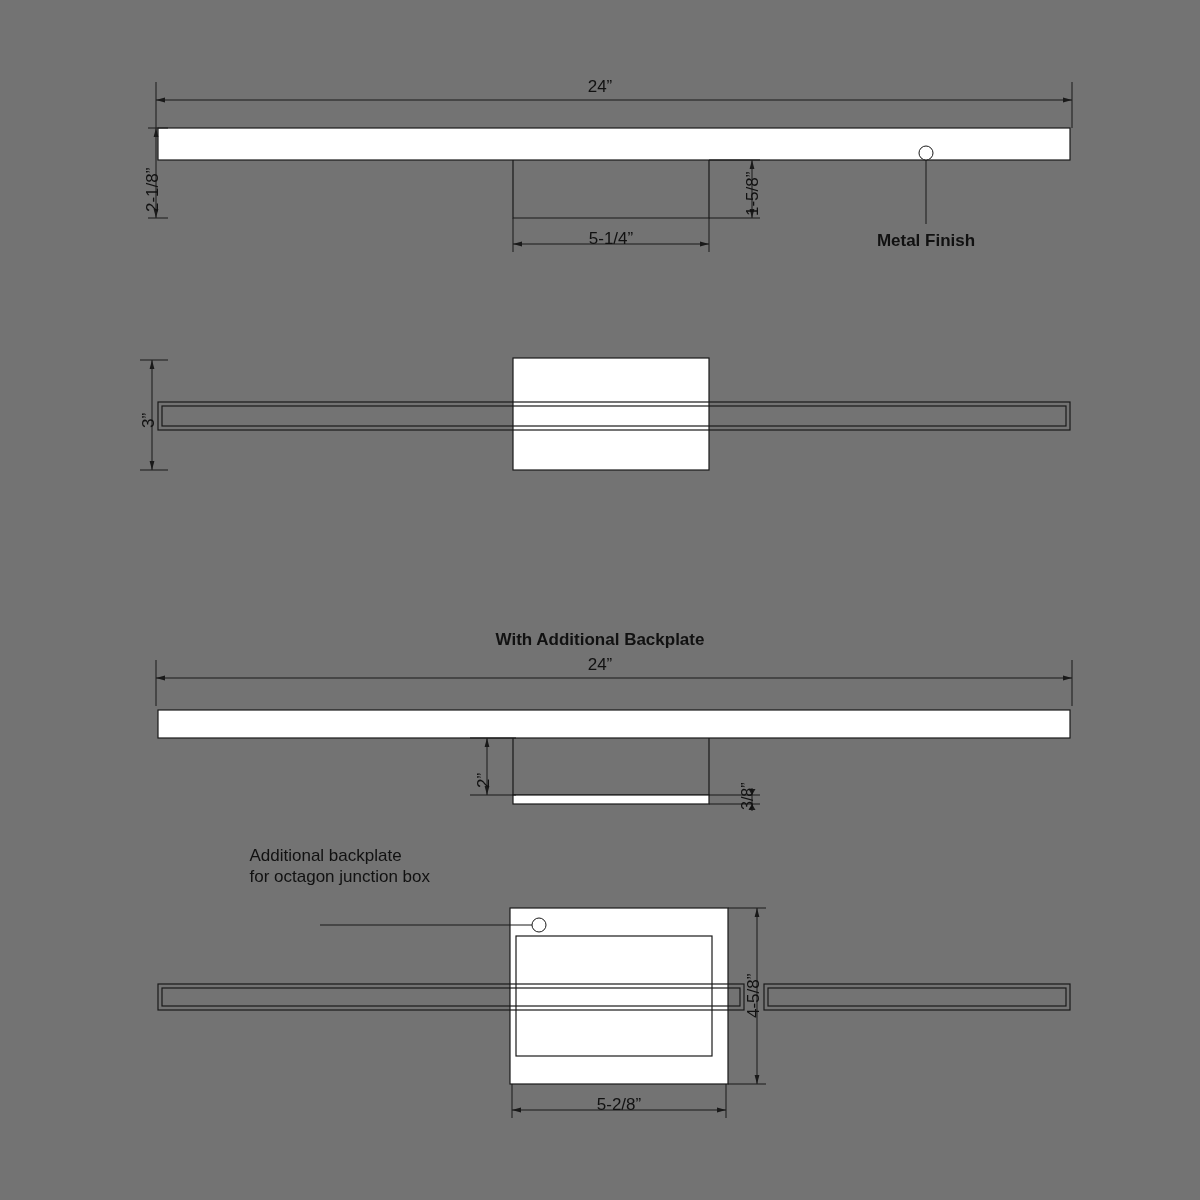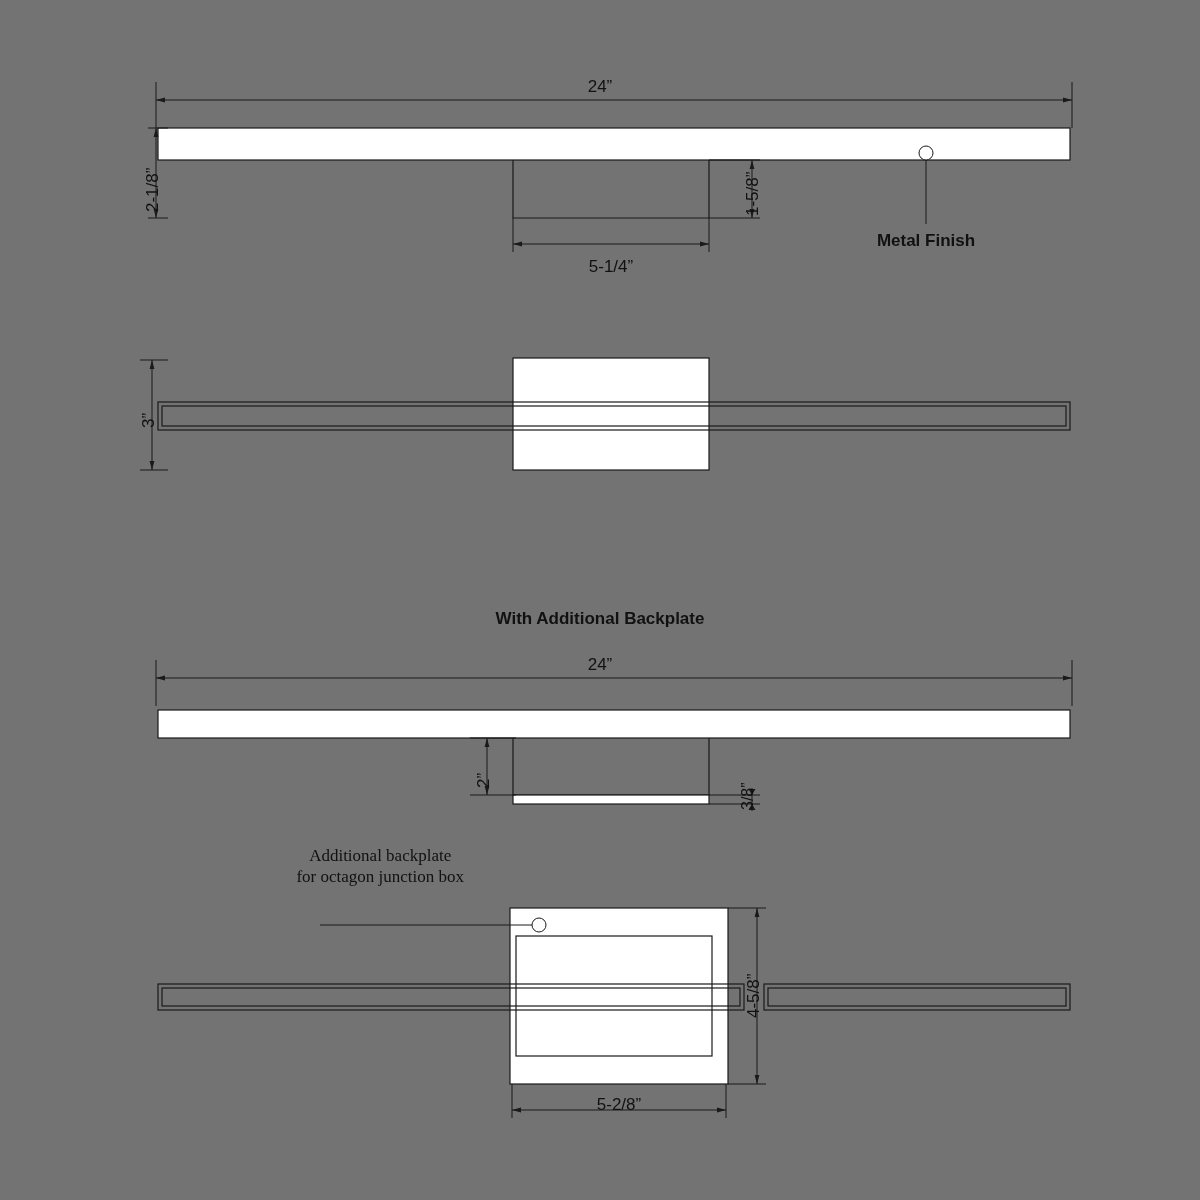--- a/index.html
+++ b/index.html
@@ -172,36 +172,36 @@
       <line class="dim" x1="512" y1="1110" x2="726" y2="1110" marker-start="url(#arrR)" marker-end="url(#arrL)"></line>
     </g>
   </svg>
 
   <div class="lbl" style="left:600px; top:76px; transform:translateX(-50%);">24”</div>
 
   <div class="lbl vert" style="left:142px; top:212px;">2-1/8”</div>
 
   <div class="lbl vert" style="left:742px; top:216px;">1-5/8”</div>
 
-  <div class="lbl" style="left:611px; top:228px; transform:translateX(-50%);margin-top:28px;">5-1/4”</div>
+  <div class="lbl" style="left:611px; top:228px; transform:translateX(-50%);">5-1/4”</div>
 
   <div class="lbl" style="left:926px; top:230px; transform:translateX(-50%);font-weight:bold;">Metal Finish</div>
 
   <div class="lbl vert" style="left:138px; top:428px;">3”</div>
 
-  <div class="lbl bold" style="left:600px; top:608px; transform:translateX(-50%); font-size:17px;text-align:center;">With Additional Backplate</div>
+  <div class="lbl bold" style="left:600px; top:629px; transform:translateX(-50%); font-size:17px;text-align:center;">With Additional Backplate</div>
 
   <div class="lbl" style="left:600px; top:654px; transform:translateX(-50%);">24”</div>
 
   <div class="lbl vert" style="left:473px; top:788px;">2”</div>
 
   <div class="lbl vert" style="left:738px; top:810px; font-size:16px;">3/8”</div>
 
   <div class="lbl vert" style="left:743px; top:1018px;">4-5/8”</div>
 
   <div class="lbl" style="left:619px; top:1094px; transform:translateX(-50%);">5-2/8”</div>
 
-  <div class="lbl" style="left:464px; top:845px; transform:translateX(-100%); text-align:center;font-family:Liberation Serif, serif;">
+  <div class="lbl" style="left:430px; top:845px; transform:translateX(-100%); text-align:left;">
     <div>Additional backplate</div>
     <div>for octagon junction box</div>
   </div>
 
 </div>
 
 </body></html>

